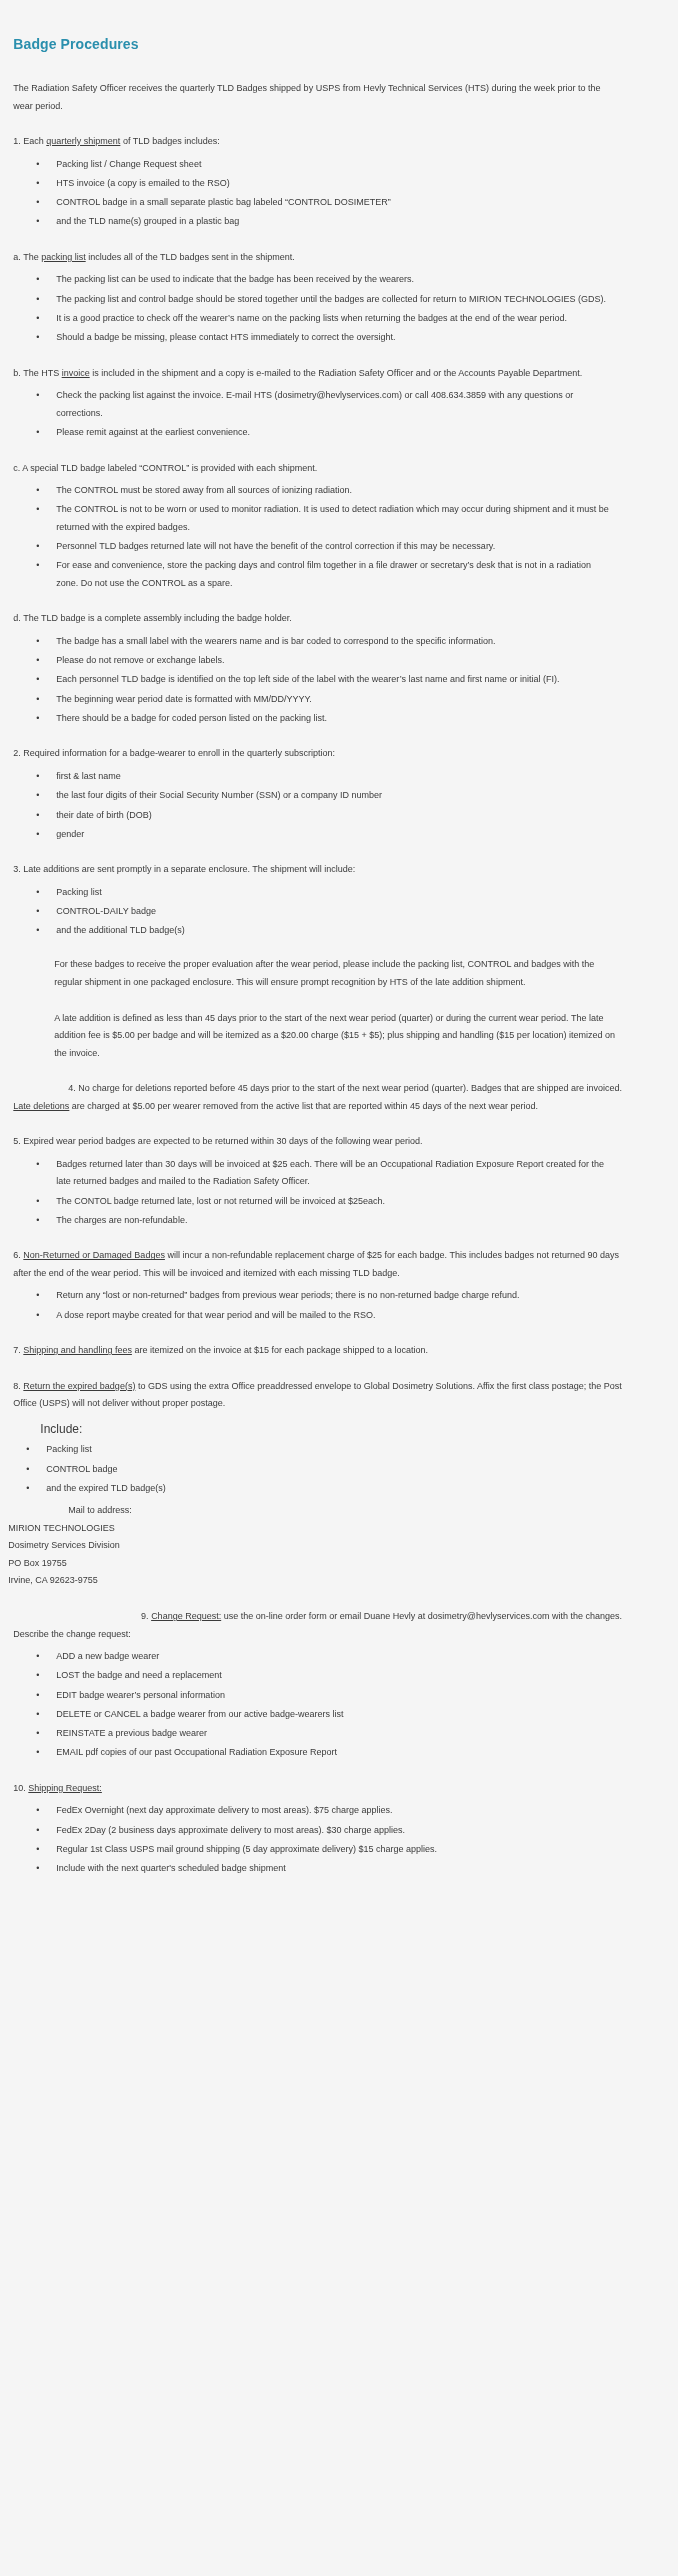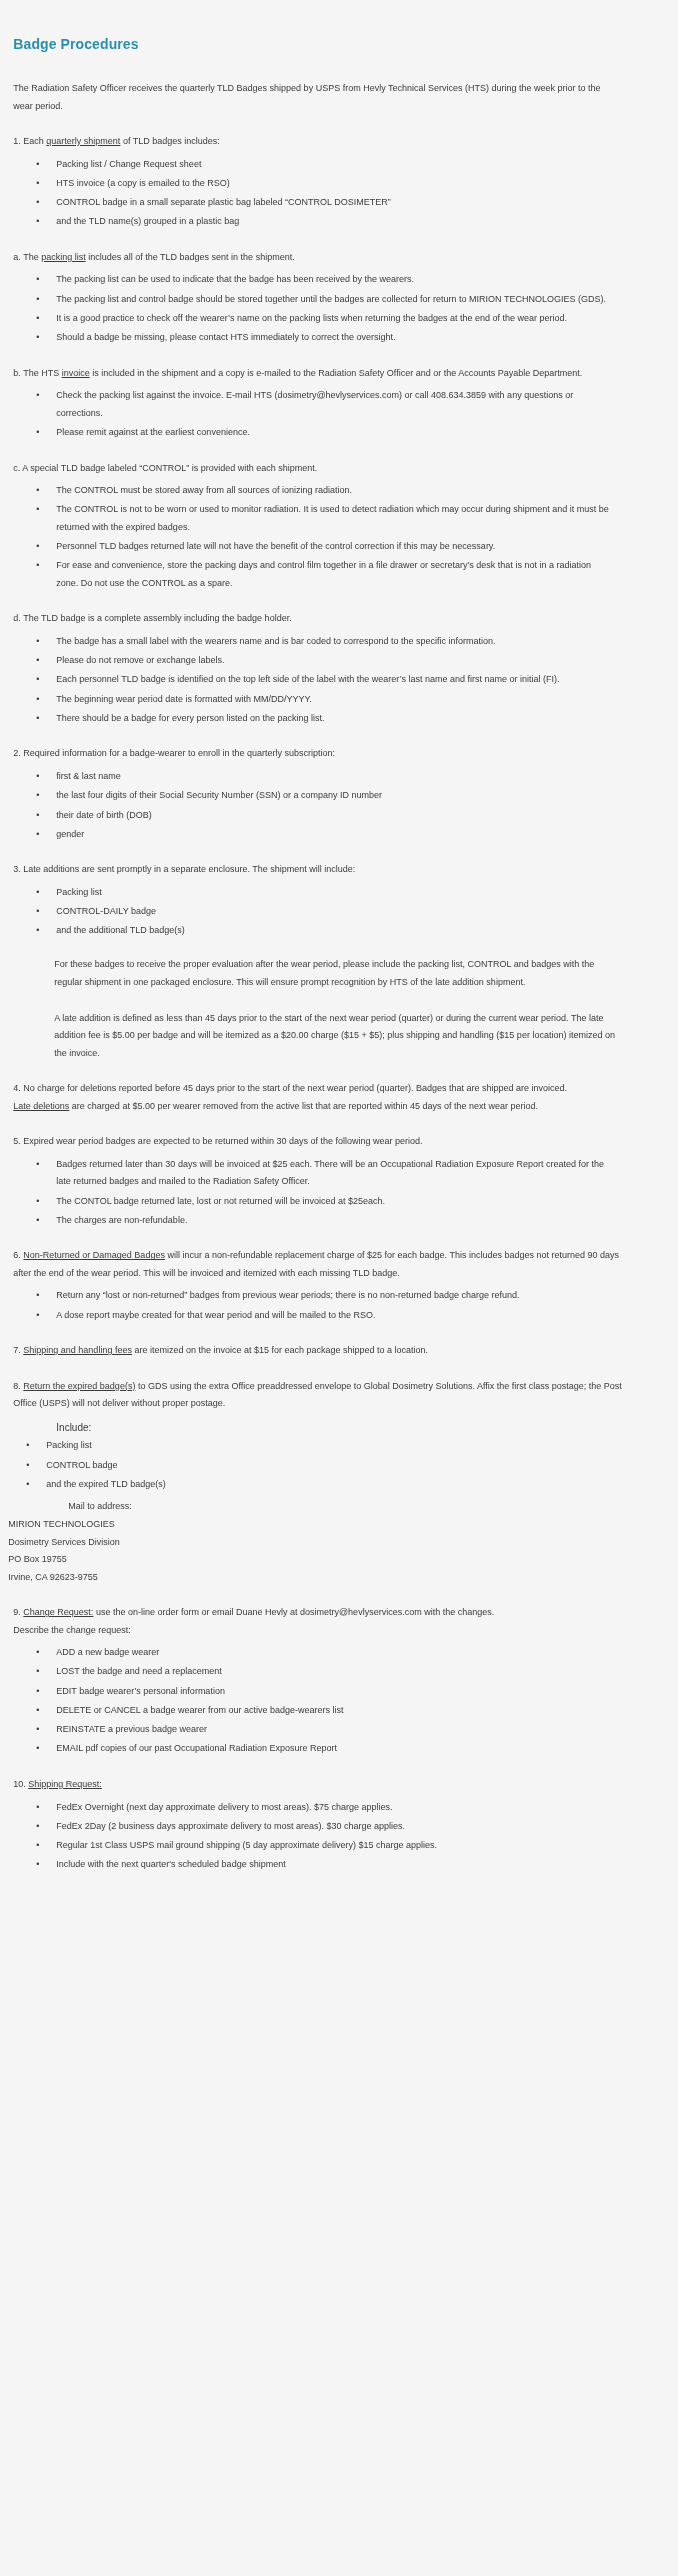--- a/index.html
+++ b/index.html
@@ -31,20 +31,21 @@
     font-size: 9px;
     line-height: 1.95;
     margin: 0 0 18px 5px;
     color: #3b3b3b;
   }
   p.para.tight {
     margin-bottom: 5px;
   }
   p.para.nogap {
     margin-bottom: 0;
+    text-align: right;
   }
   p.indent-block {
     font-size: 9px;
     line-height: 1.95;
     margin: 0 0 18px 46px;
     color: #3b3b3b;
   }
   ul.bullets {
     list-style: none;
     margin: 0 8px 18px 0;
@@ -65,22 +66,22 @@
     left: 28px;
     top: 0;
     font-size: 9px;
     line-height: 1.95;
     color: #3b3b3b;
   }
   ul.bullets.shallow li { padding-left: 38px; }
   ul.bullets.shallow li::before { left: 18px; }
   .u { text-decoration: underline; }
   .sub-indent {
-    margin-left: 48px;
-    font-size: 10px;
+    margin-left: 32px;
+    font-size: 12px;
     line-height: 1.95;
   }
   .addr-line {
     font-size: 9px;
     line-height: 1.95;
   }
   .mailto-label {
     margin-left: 60px;
     font-size: 9px;
     line-height: 1.95;
@@ -126,21 +127,21 @@
     <li>Personnel TLD badges returned late will not have the benefit of the control correction if this may be necessary.</li>
     <li>For ease and convenience, store the packing days and control film together in a file drawer or secretary’s desk that is not in a radiation zone.  Do not use the CONTROL as a spare.</li>
   </ul>
 
   <p class="para tight">d. The TLD badge is a complete assembly including the badge holder.</p>
   <ul class="bullets">
     <li>The badge has a small label with the wearers name and is bar coded to correspond to the specific information.</li>
     <li>Please do not remove or exchange labels.</li>
     <li>Each personnel TLD badge is identified on the top left side of the label with the wearer’s last name and first name or initial (FI).</li>
     <li>The beginning wear period date is formatted with MM/DD/YYYY.</li>
-    <li>There should be a badge for every person listed on the packing list.</li>
+    <li>There should be a badge for coded person listed on the packing list.</li>
   </ul>
 
   <p class="para tight">2. Required information for a badge-wearer to enroll in the quarterly subscription:</p>
   <ul class="bullets">
     <li>first &amp; last name</li>
     <li>the last four digits of their Social Security Number (SSN)  or a company ID number</li>
     <li>their date of birth (DOB)</li>
     <li>gender</li>
   </ul>
 

